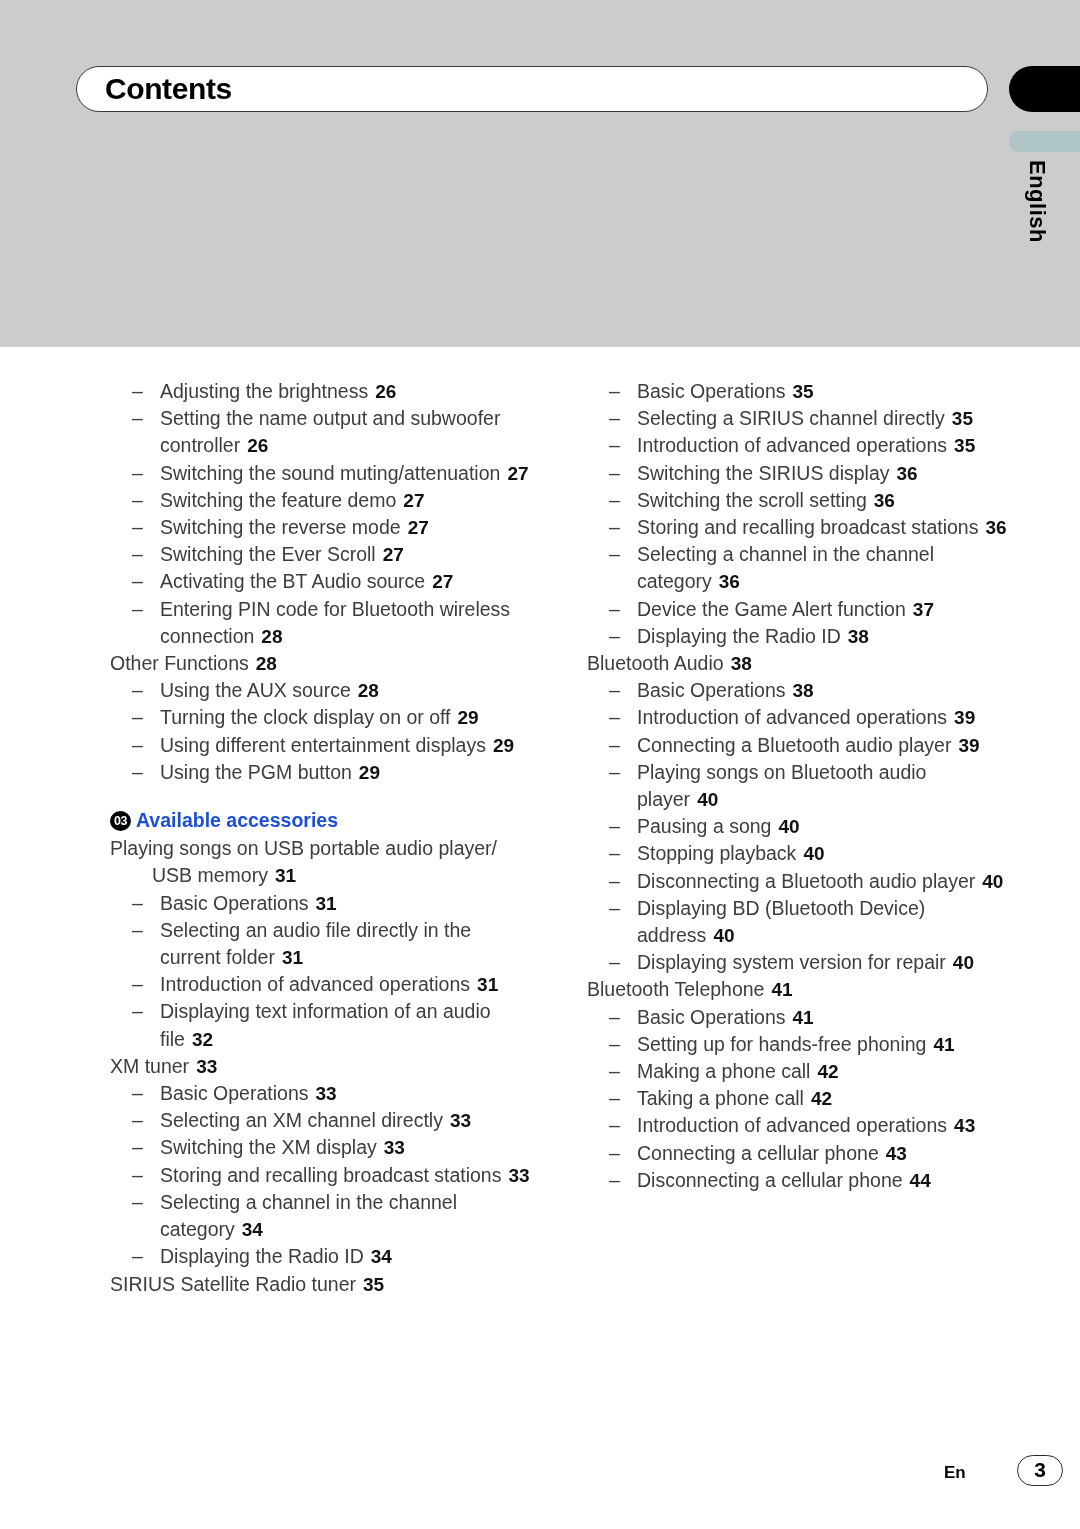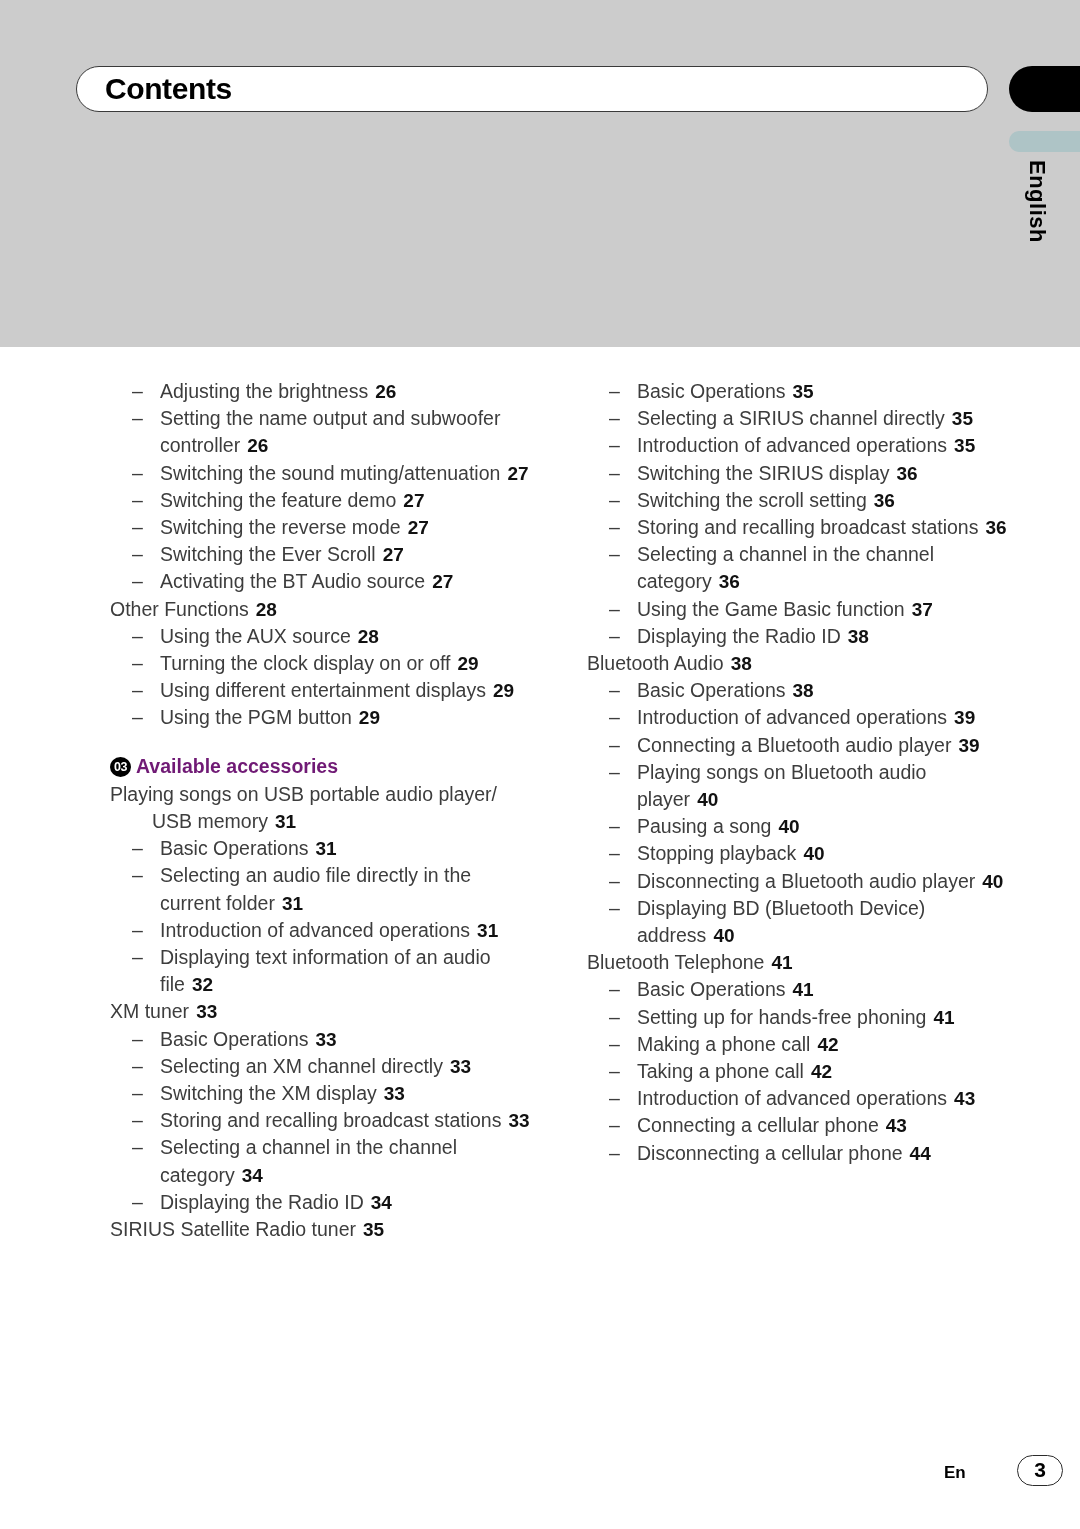--- a/index.html
+++ b/index.html
@@ -138,21 +138,21 @@
     font-weight: bold;
     text-align: center;
     line-height: 21px;
     vertical-align: 2px;
     margin-right: 5px;
     letter-spacing: -0.5px;
   }
   .chapter-title {
     font-size: 19.5px;
     font-weight: bold;
-    color: #701a75;
+    color: #1d4ed8;
   }
   
   .lvl0.cont { padding-left: 42px; text-indent: -42px; }
 
   
   .footer-en {
     position: absolute;
     left: 944px;
     top: 1463px;
     font-size: 17px;
@@ -188,20 +188,21 @@
 <div class="lang-label">English</div>
 
 <div class="col col-left">
     <div class="entry lvl1"><span class="dash"><span class="dash-glyph">&nbsp;</span>–&nbsp;</span><span>Adjusting the brightness</span><span class="pg">26</span></div>
     <div class="entry lvl1"><span class="dash"><span class="dash-glyph">&nbsp;</span>–&nbsp;</span><span>Setting the name output and subwoofer controller</span><span class="pg">26</span></div>
     <div class="entry lvl1"><span class="dash"><span class="dash-glyph">&nbsp;</span>–&nbsp;</span><span>Switching the sound muting/attenuation</span><span class="pg">27</span></div>
     <div class="entry lvl1"><span class="dash"><span class="dash-glyph">&nbsp;</span>–&nbsp;</span><span>Switching the feature demo</span><span class="pg">27</span></div>
     <div class="entry lvl1"><span class="dash"><span class="dash-glyph">&nbsp;</span>–&nbsp;</span><span>Switching the reverse mode</span><span class="pg">27</span></div>
     <div class="entry lvl1"><span class="dash"><span class="dash-glyph">&nbsp;</span>–&nbsp;</span><span>Switching the Ever Scroll</span><span class="pg">27</span></div>
     <div class="entry lvl1"><span class="dash"><span class="dash-glyph">&nbsp;</span>–&nbsp;</span><span>Activating the BT Audio source</span><span class="pg">27</span></div>
+    <div class="entry lvl1"><span class="dash"><span class="dash-glyph">&nbsp;</span>–&nbsp;</span><span>Entering PIN code for Bluetooth wireless connection</span><span class="pg">28</span></div>
     <div class="entry lvl0 cont"><span>Other Functions</span><span class="pg">28</span></div>
     <div class="entry lvl1"><span class="dash"><span class="dash-glyph">&nbsp;</span>–&nbsp;</span><span>Using the AUX source</span><span class="pg">28</span></div>
     <div class="entry lvl1"><span class="dash"><span class="dash-glyph">&nbsp;</span>–&nbsp;</span><span>Turning the clock display on or off</span><span class="pg">29</span></div>
     <div class="entry lvl1"><span class="dash"><span class="dash-glyph">&nbsp;</span>–&nbsp;</span><span>Using different entertainment displays</span><span class="pg">29</span></div>
     <div class="entry lvl1"><span class="dash"><span class="dash-glyph">&nbsp;</span>–&nbsp;</span><span>Using the PGM button</span><span class="pg">29</span></div>
     <div class="entry chapter"><span class="badge">03</span><span class="chapter-title">Available accessories</span></div>
     <div class="entry lvl0 cont"><span>Playing songs on USB portable audio player/ USB memory</span><span class="pg">31</span></div>
     <div class="entry lvl1"><span class="dash"><span class="dash-glyph">&nbsp;</span>–&nbsp;</span><span>Basic Operations</span><span class="pg">31</span></div>
     <div class="entry lvl1"><span class="dash"><span class="dash-glyph">&nbsp;</span>–&nbsp;</span><span>Selecting an audio file directly in the current folder</span><span class="pg">31</span></div>
     <div class="entry lvl1"><span class="dash"><span class="dash-glyph">&nbsp;</span>–&nbsp;</span><span>Introduction of advanced operations</span><span class="pg">31</span></div>
@@ -216,31 +217,32 @@
     <div class="entry lvl0 cont"><span>SIRIUS Satellite Radio tuner</span><span class="pg">35</span></div>
   </div>
 <div class="col col-right">
     <div class="entry lvl1"><span class="dash"><span class="dash-glyph">&nbsp;</span>–&nbsp;</span><span>Basic Operations</span><span class="pg">35</span></div>
     <div class="entry lvl1"><span class="dash"><span class="dash-glyph">&nbsp;</span>–&nbsp;</span><span>Selecting a SIRIUS channel directly</span><span class="pg">35</span></div>
     <div class="entry lvl1"><span class="dash"><span class="dash-glyph">&nbsp;</span>–&nbsp;</span><span>Introduction of advanced operations</span><span class="pg">35</span></div>
     <div class="entry lvl1"><span class="dash"><span class="dash-glyph">&nbsp;</span>–&nbsp;</span><span>Switching the SIRIUS display</span><span class="pg">36</span></div>
     <div class="entry lvl1"><span class="dash"><span class="dash-glyph">&nbsp;</span>–&nbsp;</span><span>Switching the scroll setting</span><span class="pg">36</span></div>
     <div class="entry lvl1"><span class="dash"><span class="dash-glyph">&nbsp;</span>–&nbsp;</span><span>Storing and recalling broadcast stations</span><span class="pg">36</span></div>
     <div class="entry lvl1"><span class="dash"><span class="dash-glyph">&nbsp;</span>–&nbsp;</span><span>Selecting a channel in the channel category</span><span class="pg">36</span></div>
-    <div class="entry lvl1"><span class="dash"><span class="dash-glyph">&nbsp;</span>–&nbsp;</span><span>Using the Game Basic function</span><span class="pg">37</span></div>
+    <div class="entry lvl1"><span class="dash"><span class="dash-glyph">&nbsp;</span>–&nbsp;</span><span>Device the Game Alert function</span><span class="pg">37</span></div>
     <div class="entry lvl1"><span class="dash"><span class="dash-glyph">&nbsp;</span>–&nbsp;</span><span>Displaying the Radio ID</span><span class="pg">38</span></div>
     <div class="entry lvl0 cont"><span>Bluetooth Audio</span><span class="pg">38</span></div>
     <div class="entry lvl1"><span class="dash"><span class="dash-glyph">&nbsp;</span>–&nbsp;</span><span>Basic Operations</span><span class="pg">38</span></div>
     <div class="entry lvl1"><span class="dash"><span class="dash-glyph">&nbsp;</span>–&nbsp;</span><span>Introduction of advanced operations</span><span class="pg">39</span></div>
     <div class="entry lvl1"><span class="dash"><span class="dash-glyph">&nbsp;</span>–&nbsp;</span><span>Connecting a Bluetooth audio player</span><span class="pg">39</span></div>
     <div class="entry lvl1"><span class="dash"><span class="dash-glyph">&nbsp;</span>–&nbsp;</span><span>Playing songs on Bluetooth audio player</span><span class="pg">40</span></div>
     <div class="entry lvl1"><span class="dash"><span class="dash-glyph">&nbsp;</span>–&nbsp;</span><span>Pausing a song</span><span class="pg">40</span></div>
     <div class="entry lvl1"><span class="dash"><span class="dash-glyph">&nbsp;</span>–&nbsp;</span><span>Stopping playback</span><span class="pg">40</span></div>
     <div class="entry lvl1"><span class="dash"><span class="dash-glyph">&nbsp;</span>–&nbsp;</span><span>Disconnecting a Bluetooth audio player</span><span class="pg">40</span></div>
     <div class="entry lvl1"><span class="dash"><span class="dash-glyph">&nbsp;</span>–&nbsp;</span><span>Displaying BD (Bluetooth Device) address</span><span class="pg">40</span></div>
+    <div class="entry lvl1"><span class="dash"><span class="dash-glyph">&nbsp;</span>–&nbsp;</span><span>Displaying system version for repair</span><span class="pg">40</span></div>
     <div class="entry lvl0 cont"><span>Bluetooth Telephone</span><span class="pg">41</span></div>
     <div class="entry lvl1"><span class="dash"><span class="dash-glyph">&nbsp;</span>–&nbsp;</span><span>Basic Operations</span><span class="pg">41</span></div>
     <div class="entry lvl1"><span class="dash"><span class="dash-glyph">&nbsp;</span>–&nbsp;</span><span>Setting up for hands-free phoning</span><span class="pg">41</span></div>
     <div class="entry lvl1"><span class="dash"><span class="dash-glyph">&nbsp;</span>–&nbsp;</span><span>Making a phone call</span><span class="pg">42</span></div>
     <div class="entry lvl1"><span class="dash"><span class="dash-glyph">&nbsp;</span>–&nbsp;</span><span>Taking a phone call</span><span class="pg">42</span></div>
     <div class="entry lvl1"><span class="dash"><span class="dash-glyph">&nbsp;</span>–&nbsp;</span><span>Introduction of advanced operations</span><span class="pg">43</span></div>
     <div class="entry lvl1"><span class="dash"><span class="dash-glyph">&nbsp;</span>–&nbsp;</span><span>Connecting a cellular phone</span><span class="pg">43</span></div>
     <div class="entry lvl1"><span class="dash"><span class="dash-glyph">&nbsp;</span>–&nbsp;</span><span>Disconnecting a cellular phone</span><span class="pg">44</span></div>
   </div>
 

